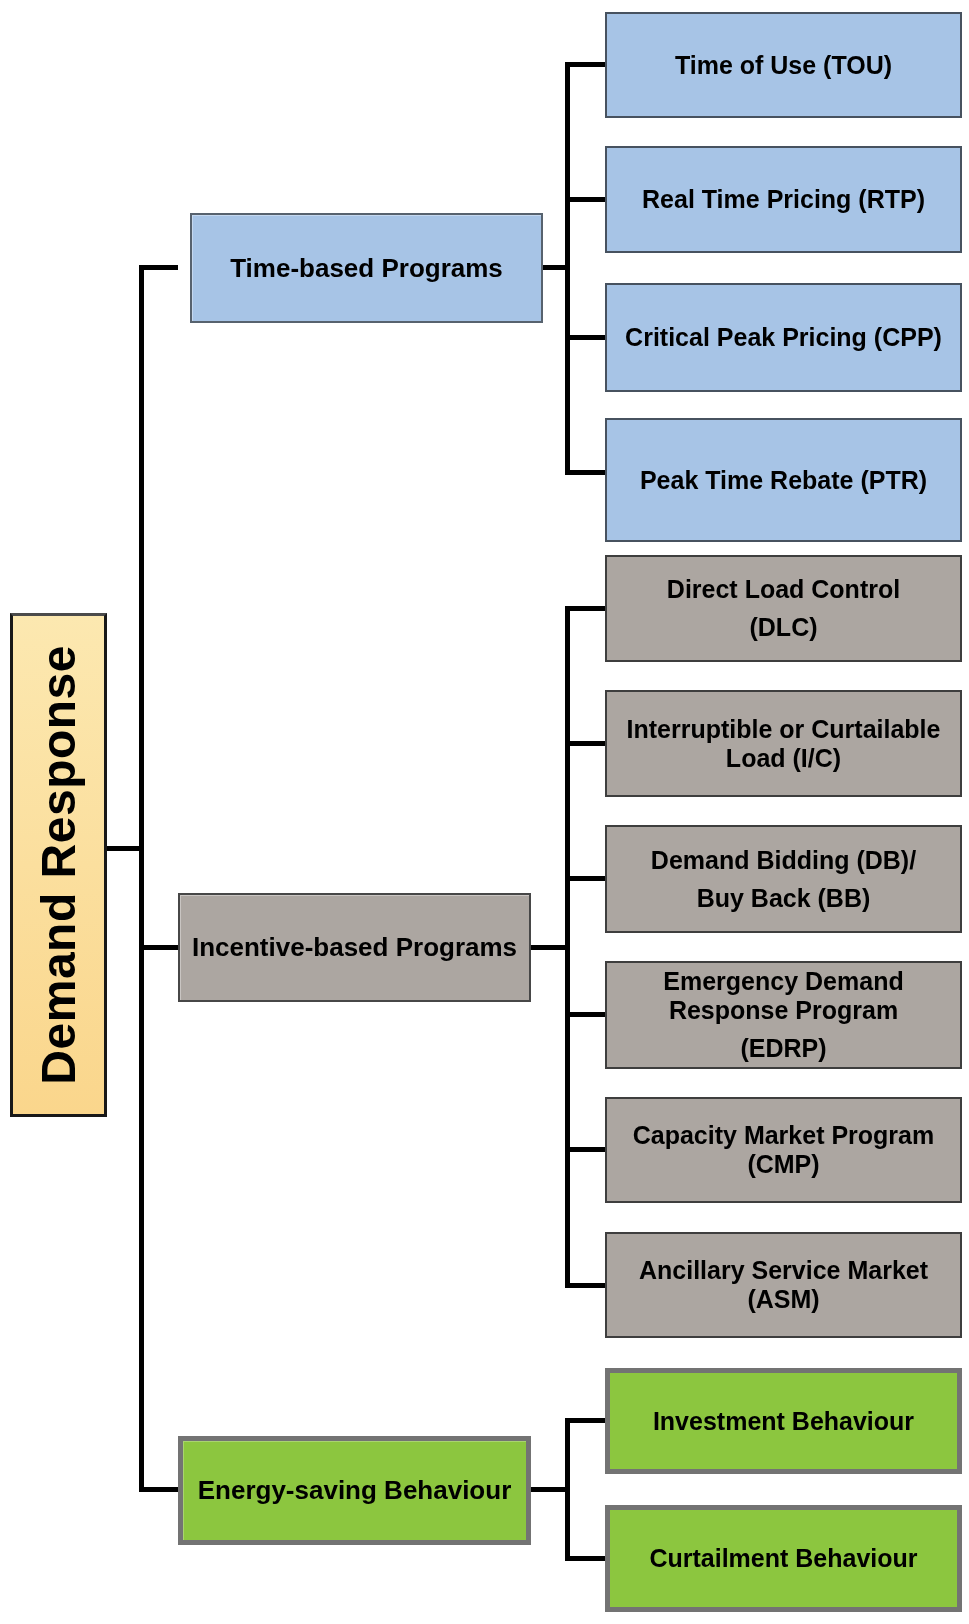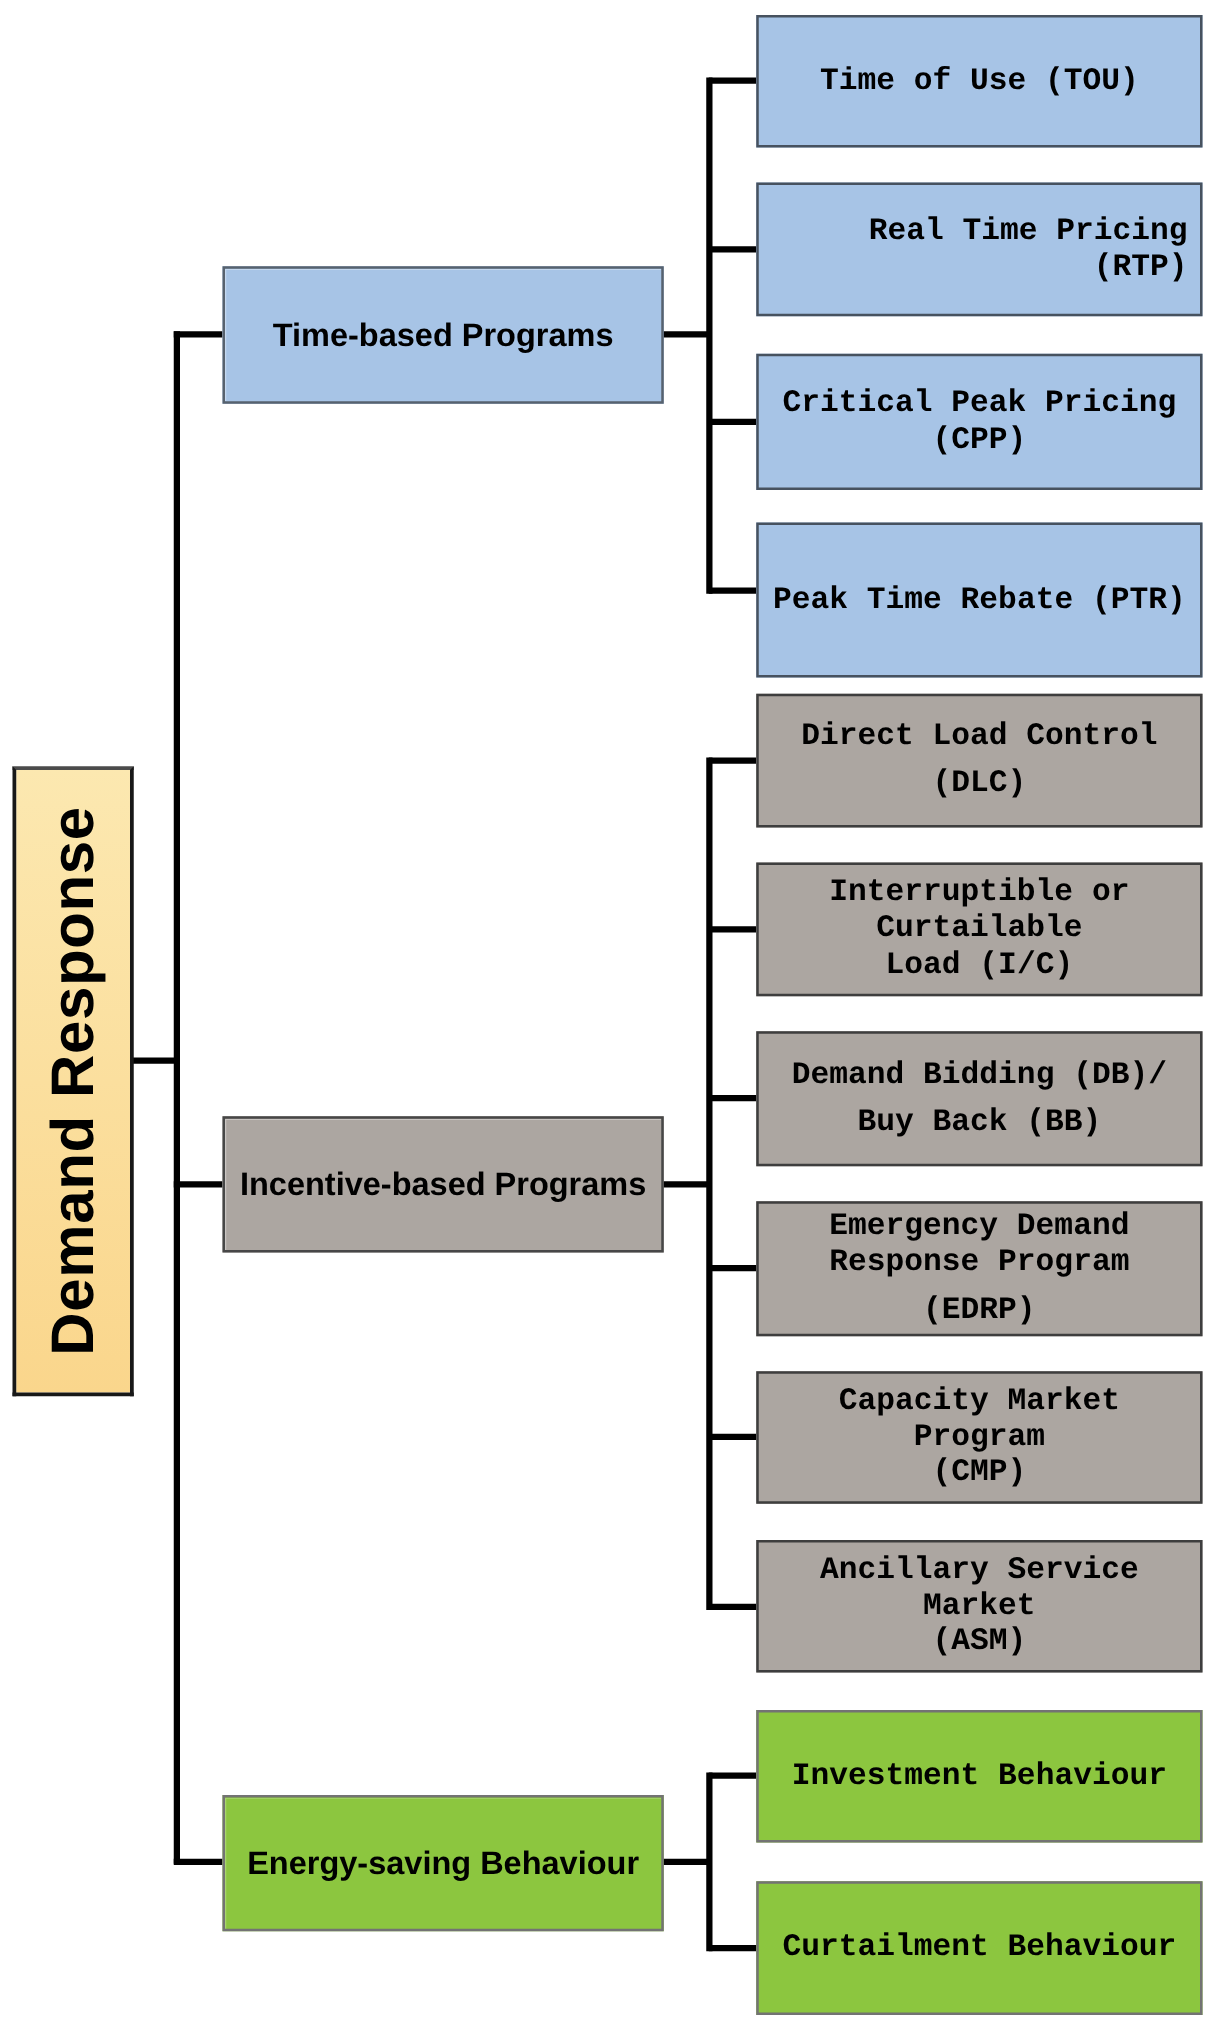--- a/index.html
+++ b/index.html
@@ -44,25 +44,25 @@
     line-height: 1.1;
     padding: 4px 10px;
   }
   .leaf {
     left: 605px; width: 357px;
     font-size: 25px;
     padding: 4px 10px;
   }
   .blue  { background: var(--time_based_fill, #A7C4E6); border: 2px solid #47525f; }
   .grey  { background: var(--incentive_fill, #ACA6A1); border: 2px solid #3e3e3e; }
-  .green { background: var(--energy_fill, #8CC63F); border: 2px solid #737373; }
+  .green { background: var(--energy_fill, #8CC63F); border: 5px solid #737373; }
   .cat.blue  { border-color: #57626e; box-shadow: inset 1px 1px 0 rgba(255,255,255,0.35); }
   .cat.grey  { border-color: #474747; box-shadow: inset 1px 1px 0 rgba(255,255,255,0.35); }
   .cat.green { box-shadow: inset 1px 1px 0 rgba(255,255,255,0.25); }
-  .leaf-text .para { line-height: 1.15; font-family: Liberation Mono, monospace; }
+  .leaf-text .para { line-height: 1.15; }
   .leaf-text .para + .para { margin-top: 9px; }
 </style>
 </head>
 <body>
 
 <div class="canvas">
 
   <div class="line" style="left:103px; top:846px; width:40px; height:5px;"></div>
   <div class="line" style="left:139px; top:265px; width:5px; height:1226px;"></div>
   <div class="line" style="left:139px; top:265px; width:39px; height:5px;"></div>
@@ -87,21 +87,21 @@
 
   <div class="line" style="left:529px; top:1487px; width:38px; height:5px;"></div>
   <div class="line" style="left:565px; top:1418px; width:5px; height:143px;"></div>
   <div class="line" style="left:567px; top:1418px; width:38px; height:5px;"></div>
   <div class="line" style="left:567px; top:1556px; width:38px; height:5px;"></div>
 
   <div class="box root">
     <span class="root-label">Demand Response</span>
   </div>
 
-  <div class="box cat blue" style="top:213px; height:110px;">
+  <div class="box cat blue" style="top:213px; height:110px;margin-left:12px;">
     <span>Time-based Programs</span>
   </div>
   <div class="box cat grey" style="top:893px; height:109px;">
     <span>Incentive-based Programs</span>
   </div>
   <div class="box cat green" style="top:1436px; height:109px;">
     <span>Energy-saving Behaviour</span>
   </div>
 
   <div class="box leaf blue" style="top:12px; height:106px;">

